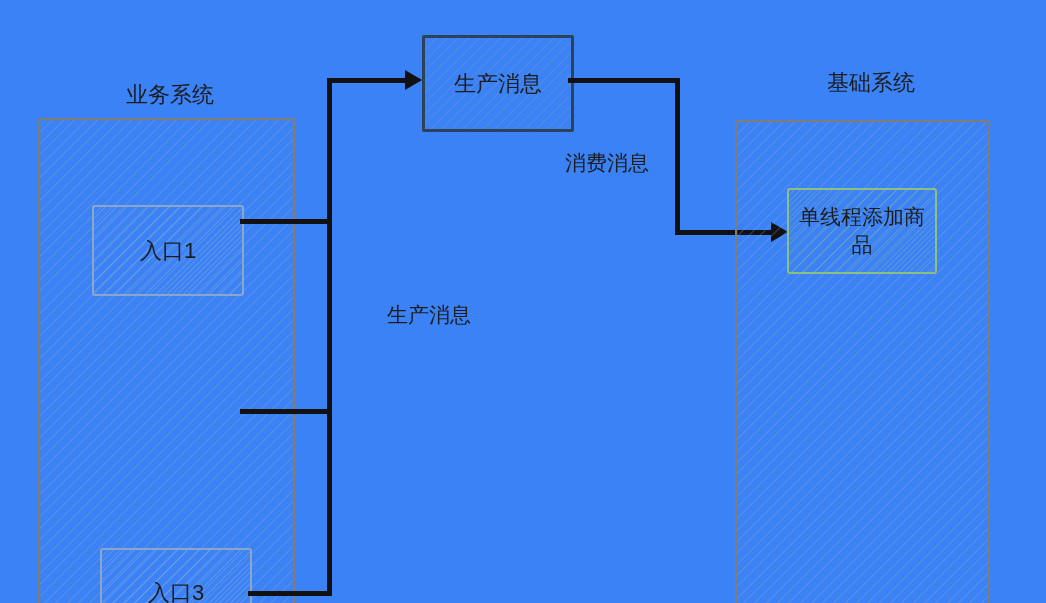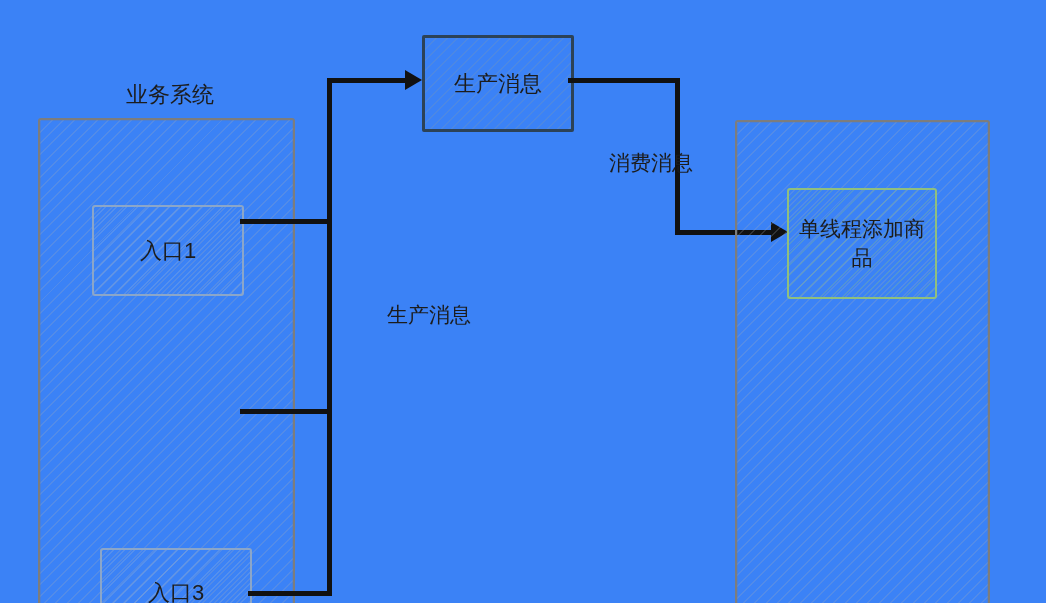--- a/index.html
+++ b/index.html
@@ -113,21 +113,22 @@
 
   <div class="abs node-mq" style="left:422px; top:35px; width:146px; height:91px;">
     <span>生产消息</span>
   </div>
 
   <div class="abs line" style="left:568px; top:78px; width:112px; height:5px;"></div>
   <div class="abs line" style="left:675px; top:78px; width:5px; height:157px;"></div>
   <div class="abs line" style="left:675px; top:230px; width:97px; height:5px;"></div>
   <div class="abs arrow-right" style="left:771px; top:222px;"></div>
 
-  <div class="abs edge-label" style="left:565px; top:149px;margin-left:44px;">消费消息</div>
+  <div class="abs edge-label" style="left:565px; top:149px;">消费消息</div>
 
+  <div class="abs system-title" style="left:809px; top:68px; width:124px;">基础系统</div>
   <div class="abs container-box" style="left:735px; top:120px; width:251px; height:500px;"></div>
 
-  <div class="abs node-green" style="left:787px; top:188px; width:150px; height:111px;">
+  <div class="abs node-green" style="left:787px; top:188px; width:150px; height:86px;">
     <span>单线程添加商品</span>
   </div>
 
 </div>
 
 </body></html>

